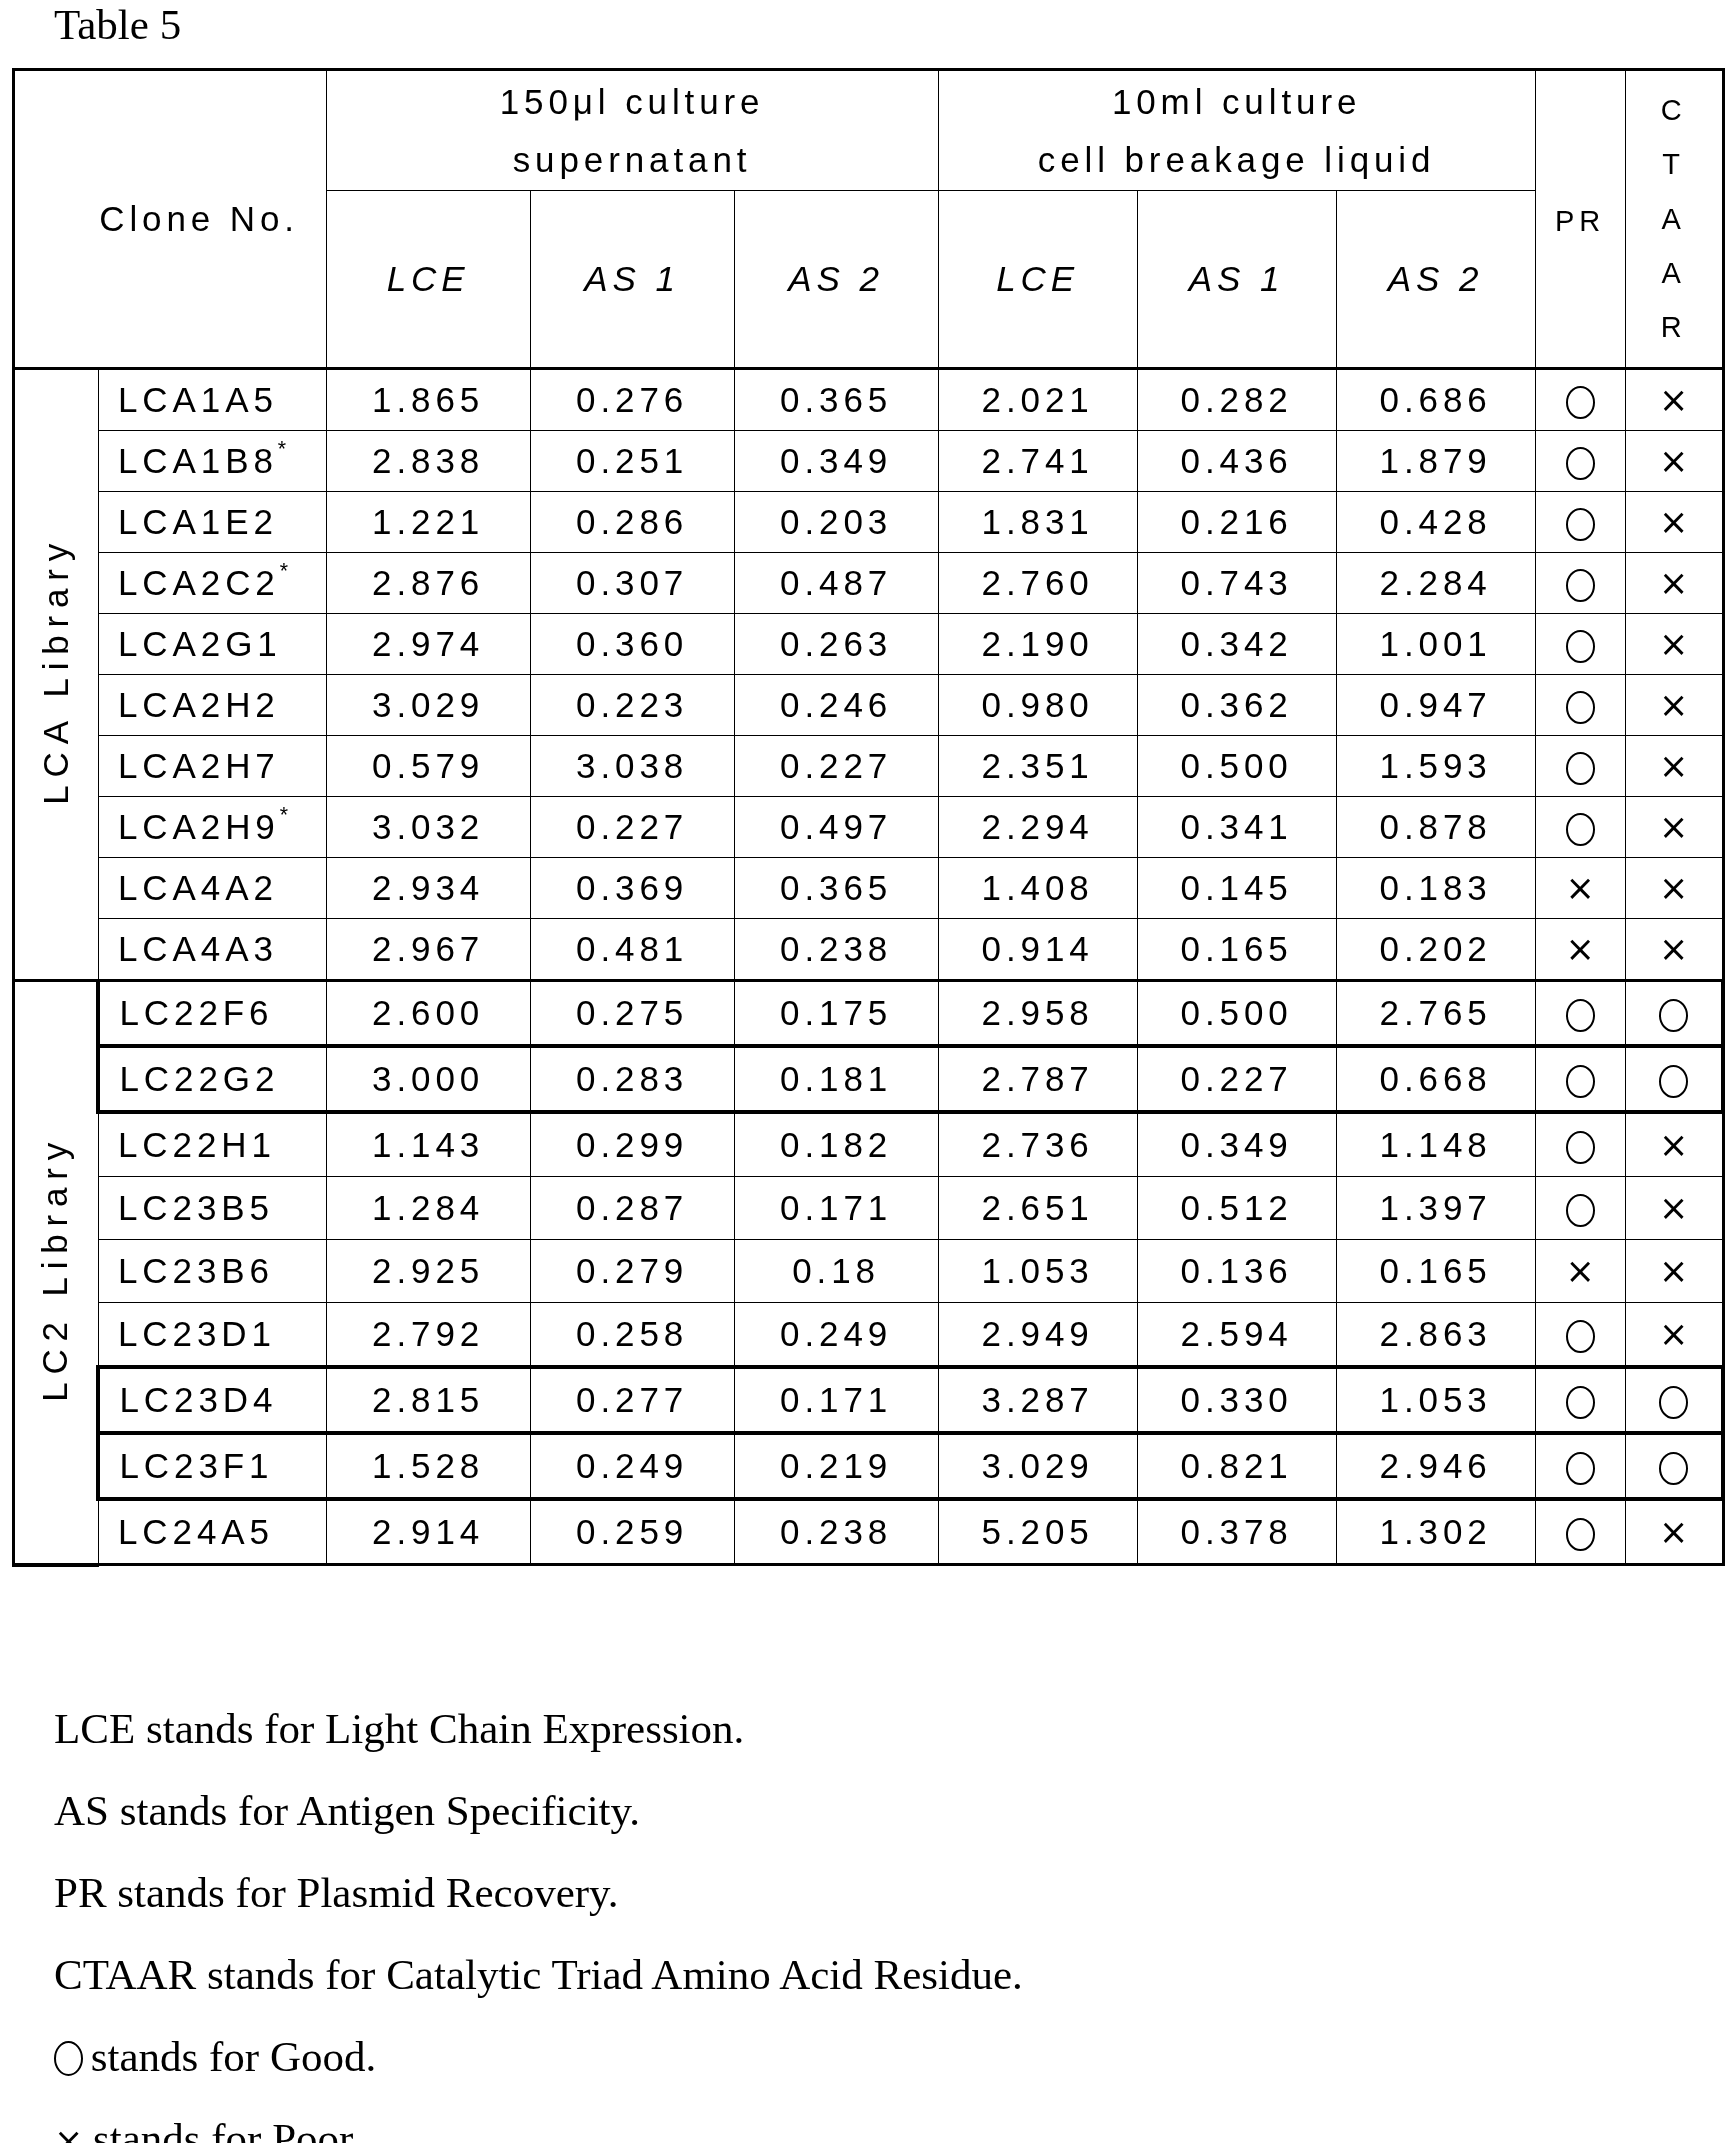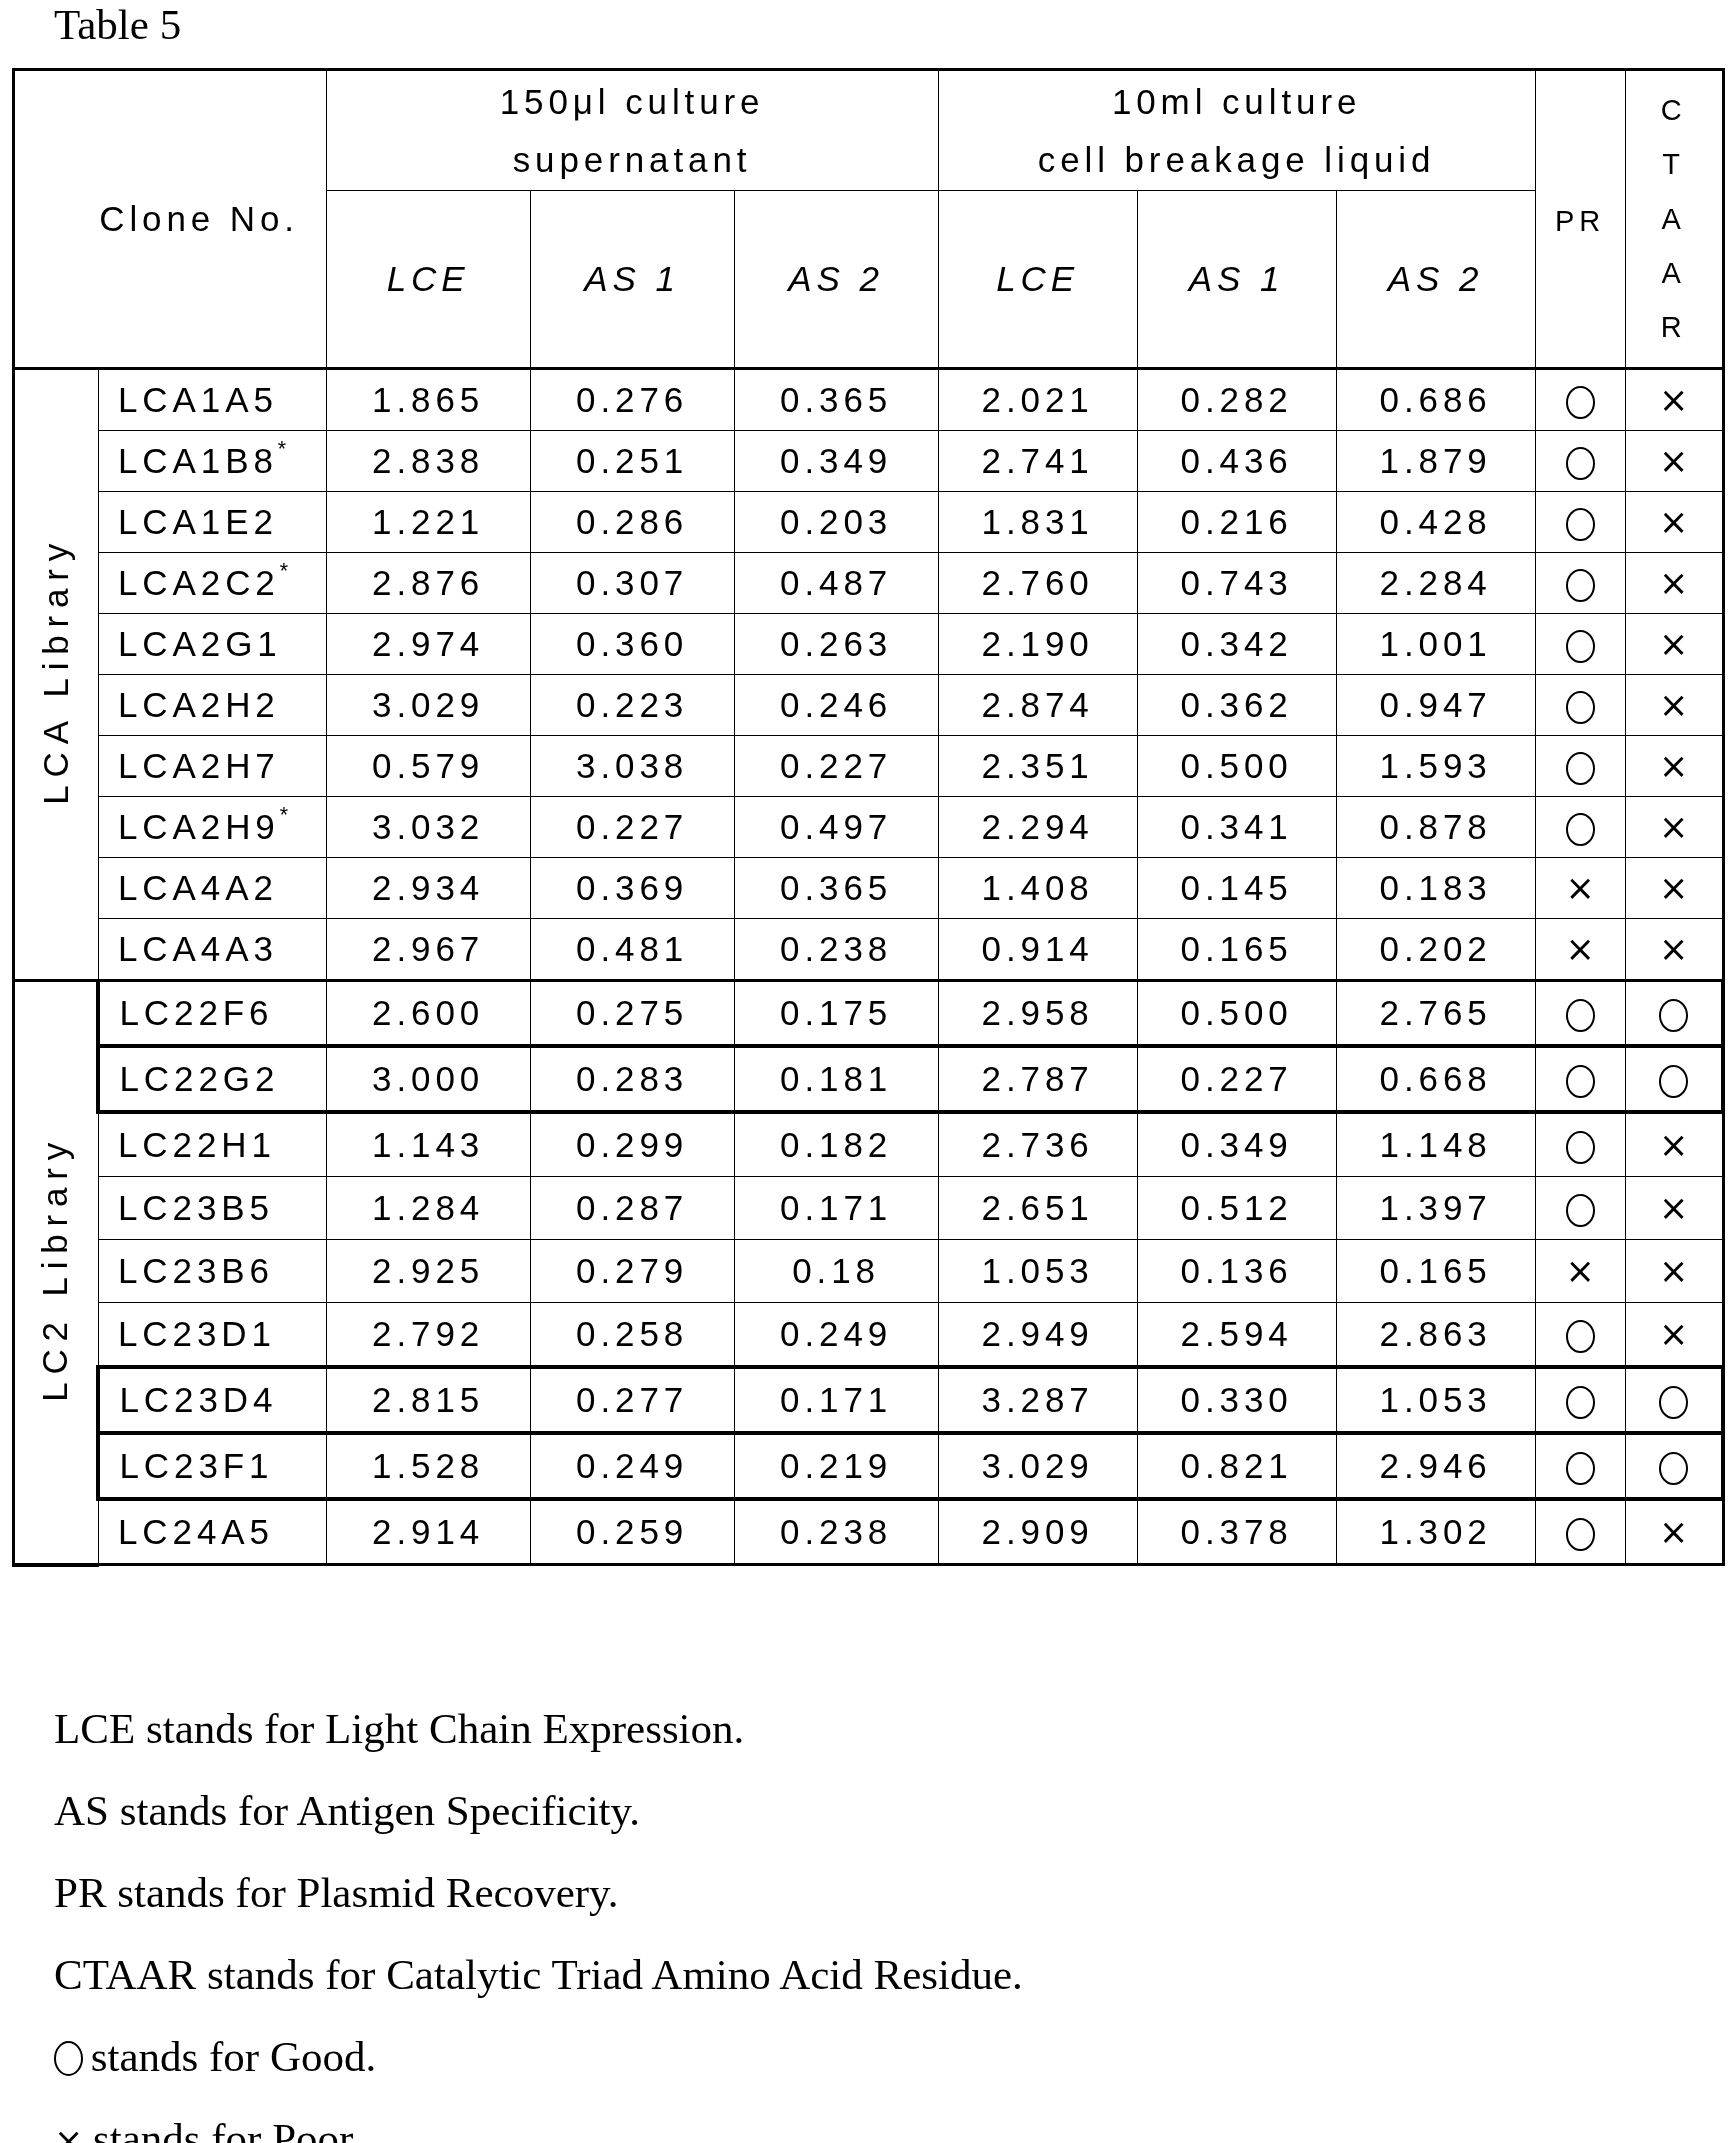--- a/index.html
+++ b/index.html
@@ -159,21 +159,21 @@
         <td class="num">0.342</td>
         <td class="num">1.001</td>
         <td><span class="mark mark-circle"></span></td>
         <td><span class="mark mark-cross">×</span></td>
       </tr>
       <tr class="row-lca">
         <td class="clone"><span>LCA2H2</span><sup></sup></td>
         <td class="num">3.029</td>
         <td class="num">0.223</td>
         <td class="num">0.246</td>
-        <td class="num">2.874</td>
+        <td class="num">0.980</td>
         <td class="num">0.362</td>
         <td class="num">0.947</td>
         <td><span class="mark mark-circle"></span></td>
         <td><span class="mark mark-cross">×</span></td>
       </tr>
       <tr class="row-lca">
         <td class="clone"><span>LCA2H7</span><sup></sup></td>
         <td class="num">0.579</td>
         <td class="num">3.038</td>
         <td class="num">0.227</td>
@@ -303,21 +303,21 @@
         <td class="num">0.821</td>
         <td class="num">2.946</td>
         <td><span class="mark mark-circle"></span></td>
         <td><span class="mark mark-circle"></span></td>
       </tr>
       <tr class="row-lc2">
         <td class="clone"><span>LC24A5</span><sup></sup></td>
         <td class="num">2.914</td>
         <td class="num">0.259</td>
         <td class="num">0.238</td>
-        <td class="num">2.909</td>
+        <td class="num">5.205</td>
         <td class="num">0.378</td>
         <td class="num">1.302</td>
         <td><span class="mark mark-circle"></span></td>
         <td><span class="mark mark-cross">×</span></td>
       </tr>
     </tbody>
 </table>
 
 <div class="notes" id="notes">
     <div class="note"><span>LCE stands for Light Chain Expression.</span></div>

